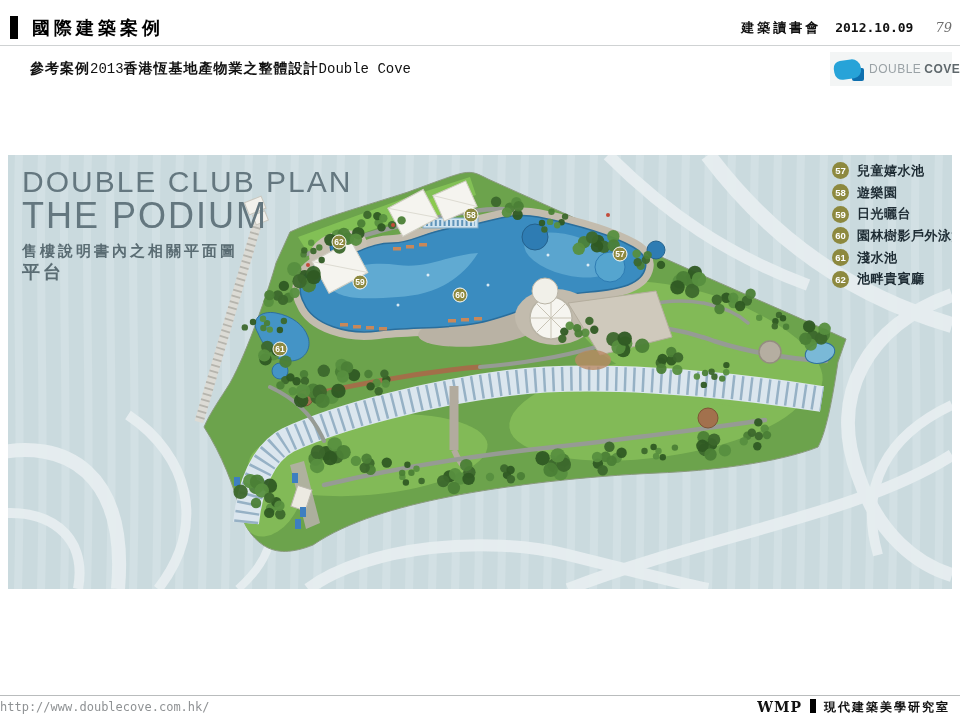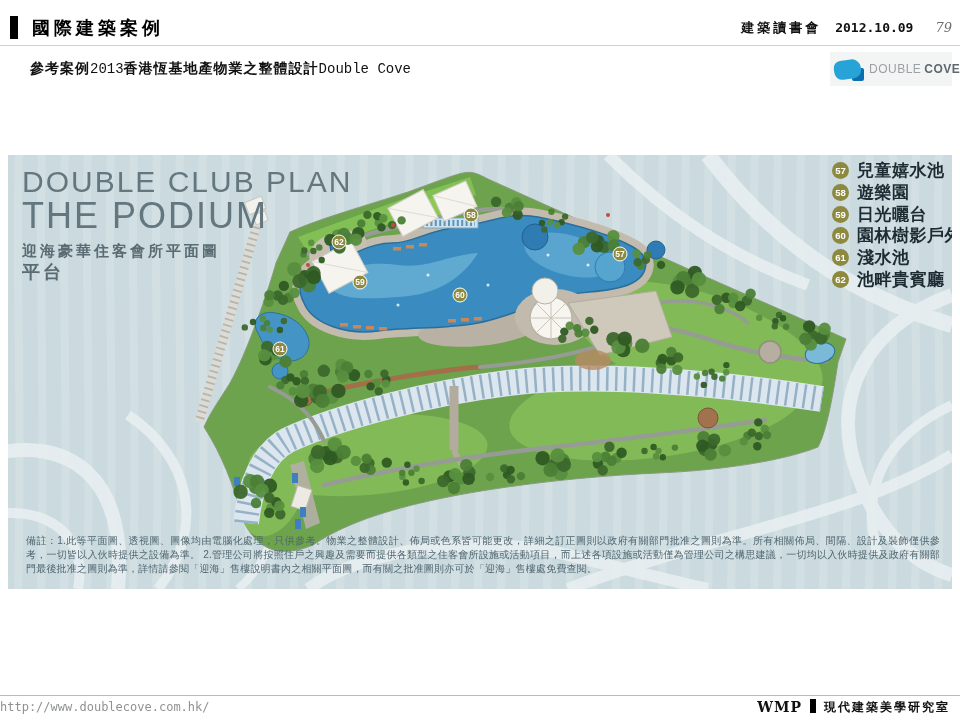--- a/index.html
+++ b/index.html
@@ -31,21 +31,21 @@
   .plan-svg{position:absolute;left:0;top:0;}
   .plan-title{position:absolute;left:14px;top:12px;color:#64777f;line-height:1.02;}
   .plan-title .l1{font-size:30px;font-weight:300;letter-spacing:2px;}
   .plan-title .l2{font-size:36px;font-weight:300;letter-spacing:2px;}
   .plan-title .zh1{font-size:15px;letter-spacing:3px;margin-top:9px;color:#5a6c73;font-weight:bold;}
   .plan-title .zh2{font-size:18px;letter-spacing:3px;margin-top:4px;color:#5a6c73;font-weight:bold;}
   .legend{position:absolute;left:824px;top:5px;}
   .legend-row{display:flex;align-items:center;height:21.7px;white-space:nowrap;}
   .legend-badge{width:17px;height:17px;border-radius:50%;background:#8d893f;color:#fff;font-size:9.5px;
     font-weight:bold;display:flex;align-items:center;justify-content:center;flex:none;}
-  .legend-label{margin-left:8px;font-size:17px;font-weight:bold;color:#1d2b33;letter-spacing:.5px;}
+  .legend-label{margin-left:8px;font-size:13px;font-weight:bold;color:#1d2b33;letter-spacing:.5px;}
   .disclaimer{position:absolute;left:18px;top:379px;width:914px;font-size:10px;line-height:1.42;
     color:#50666f;text-align:justify;letter-spacing:.2px;}
   
   .footer-rule{position:absolute;left:0;top:695px;width:960px;height:1px;background:#b9bcbd;}
   .footer-url{position:absolute;left:0;top:700px;font-family:"DejaVu Sans Mono","Liberation Mono",monospace;
     font-size:12px;color:#8f9294;}
   .footer-right{position:absolute;right:10px;top:699px;display:flex;align-items:flex-start;gap:8px;}
   .footer-brand{font-family:"DejaVu Serif","Liberation Serif",serif;font-weight:bold;font-size:14px;letter-spacing:1px;}
   .footer-bar{width:6px;height:14px;background:#000;}
   .footer-studio{font-family:"DejaVu Serif","Liberation Serif",serif;font-weight:bold;font-size:12px;letter-spacing:2px;}
@@ -511,21 +511,21 @@
       <g>
           <circle cx="331" cy="87" r="7" fill="#8d893f" stroke="#fff"></circle>
           <text x="331" y="90">62</text>
         </g>
     </g>
   </svg>
 
   <div class="plan-title">
     <div class="l1">DOUBLE CLUB PLAN</div>
     <div class="l2">THE PODIUM</div>
-    <div class="zh1">迎海豪華住客會所平面圖</div>
+    <div class="zh1">售樓說明書內之相關平面圖</div>
     <div class="zh2">平台</div>
   </div>
 
   <div class="legend">
     <div class="legend-row">
         <span class="legend-badge">57</span>
         <span class="legend-label">兒童嬉水池</span>
       </div>
     <div class="legend-row">
         <span class="legend-badge">58</span>
@@ -542,21 +542,20 @@
     <div class="legend-row">
         <span class="legend-badge">61</span>
         <span class="legend-label">淺水池</span>
       </div>
     <div class="legend-row">
         <span class="legend-badge">62</span>
         <span class="legend-label">池畔貴賓廳</span>
       </div>
   </div>
 
-  <div class="disclaimer">備註：1.此等平面圖、透視圖、圖像均由電腦化處理，只供參考。物業之整體設計、佈局或色系皆可能更改，詳細之訂正圖則以政府有關部門批准之圖則為準。所有相關佈局、間隔、設計及裝飾僅供參考，一切皆以入伙時提供之設備為準。 2.管理公司將按照住戶之興趣及需要而提供各類型之住客會所設施或活動項目，而上述各項設施或活動僅為管理公司之構思建議，一切均以入伙時提供及政府有關部門最後批准之圖則為準，詳情請參閱「迎海」售樓說明書內之相關平面圖，而有關之批准圖則亦可於「迎海」售樓處免費查閱。</div>
 </div>
 
 <div class="footer-rule"></div>
 <div class="footer-url">http://www.doublecove.com.hk/</div>
 <div class="footer-right">
   <span class="footer-brand">WMP</span>
   <span class="footer-bar"></span>
   <span class="footer-studio">現代建築美學研究室</span>
 </div>
 

